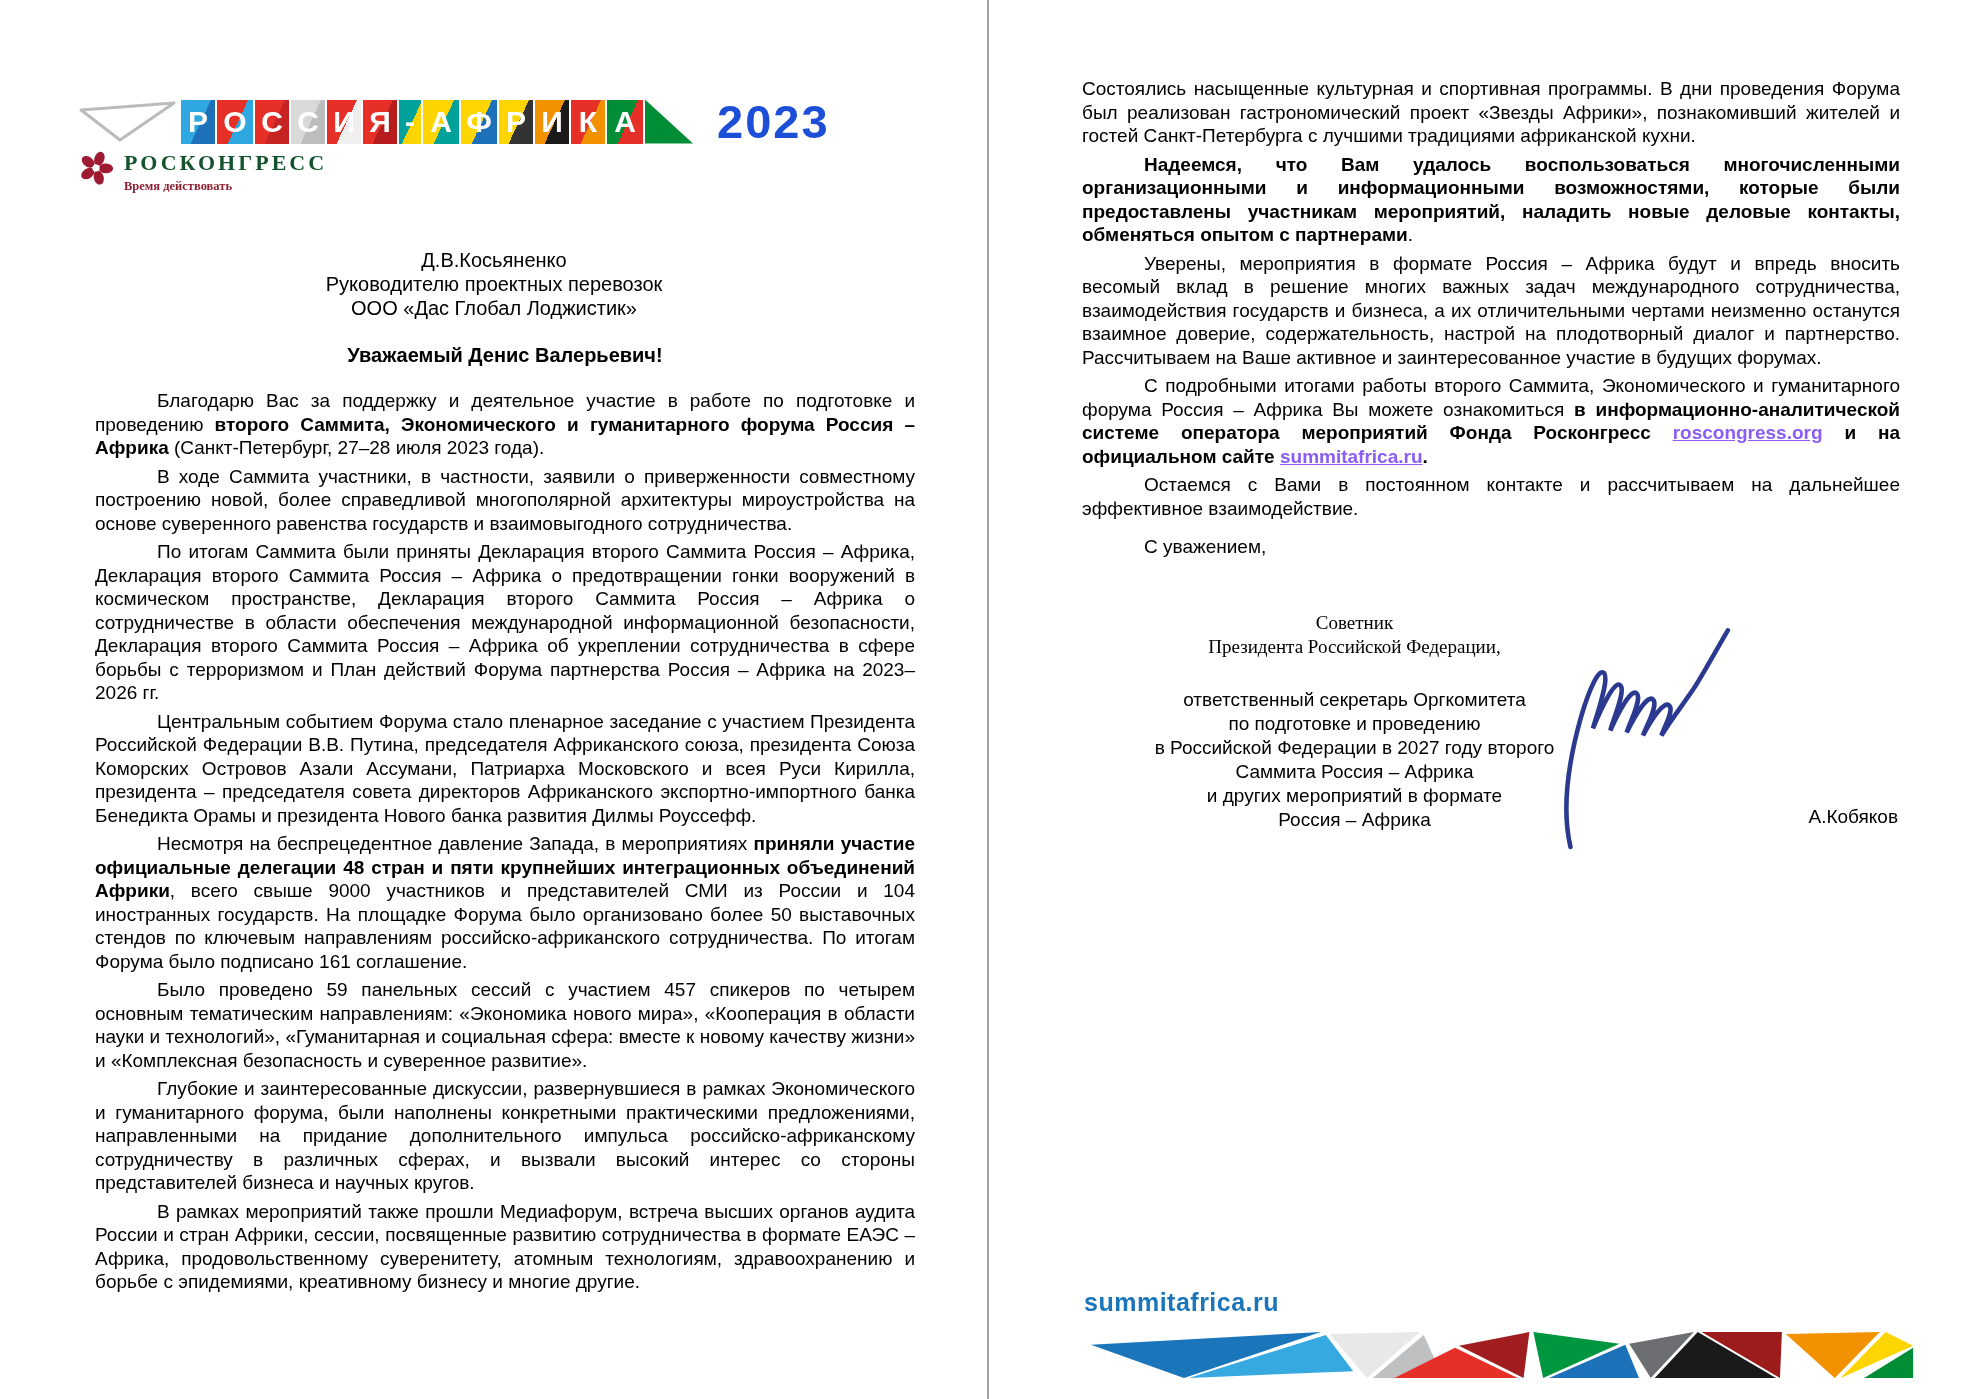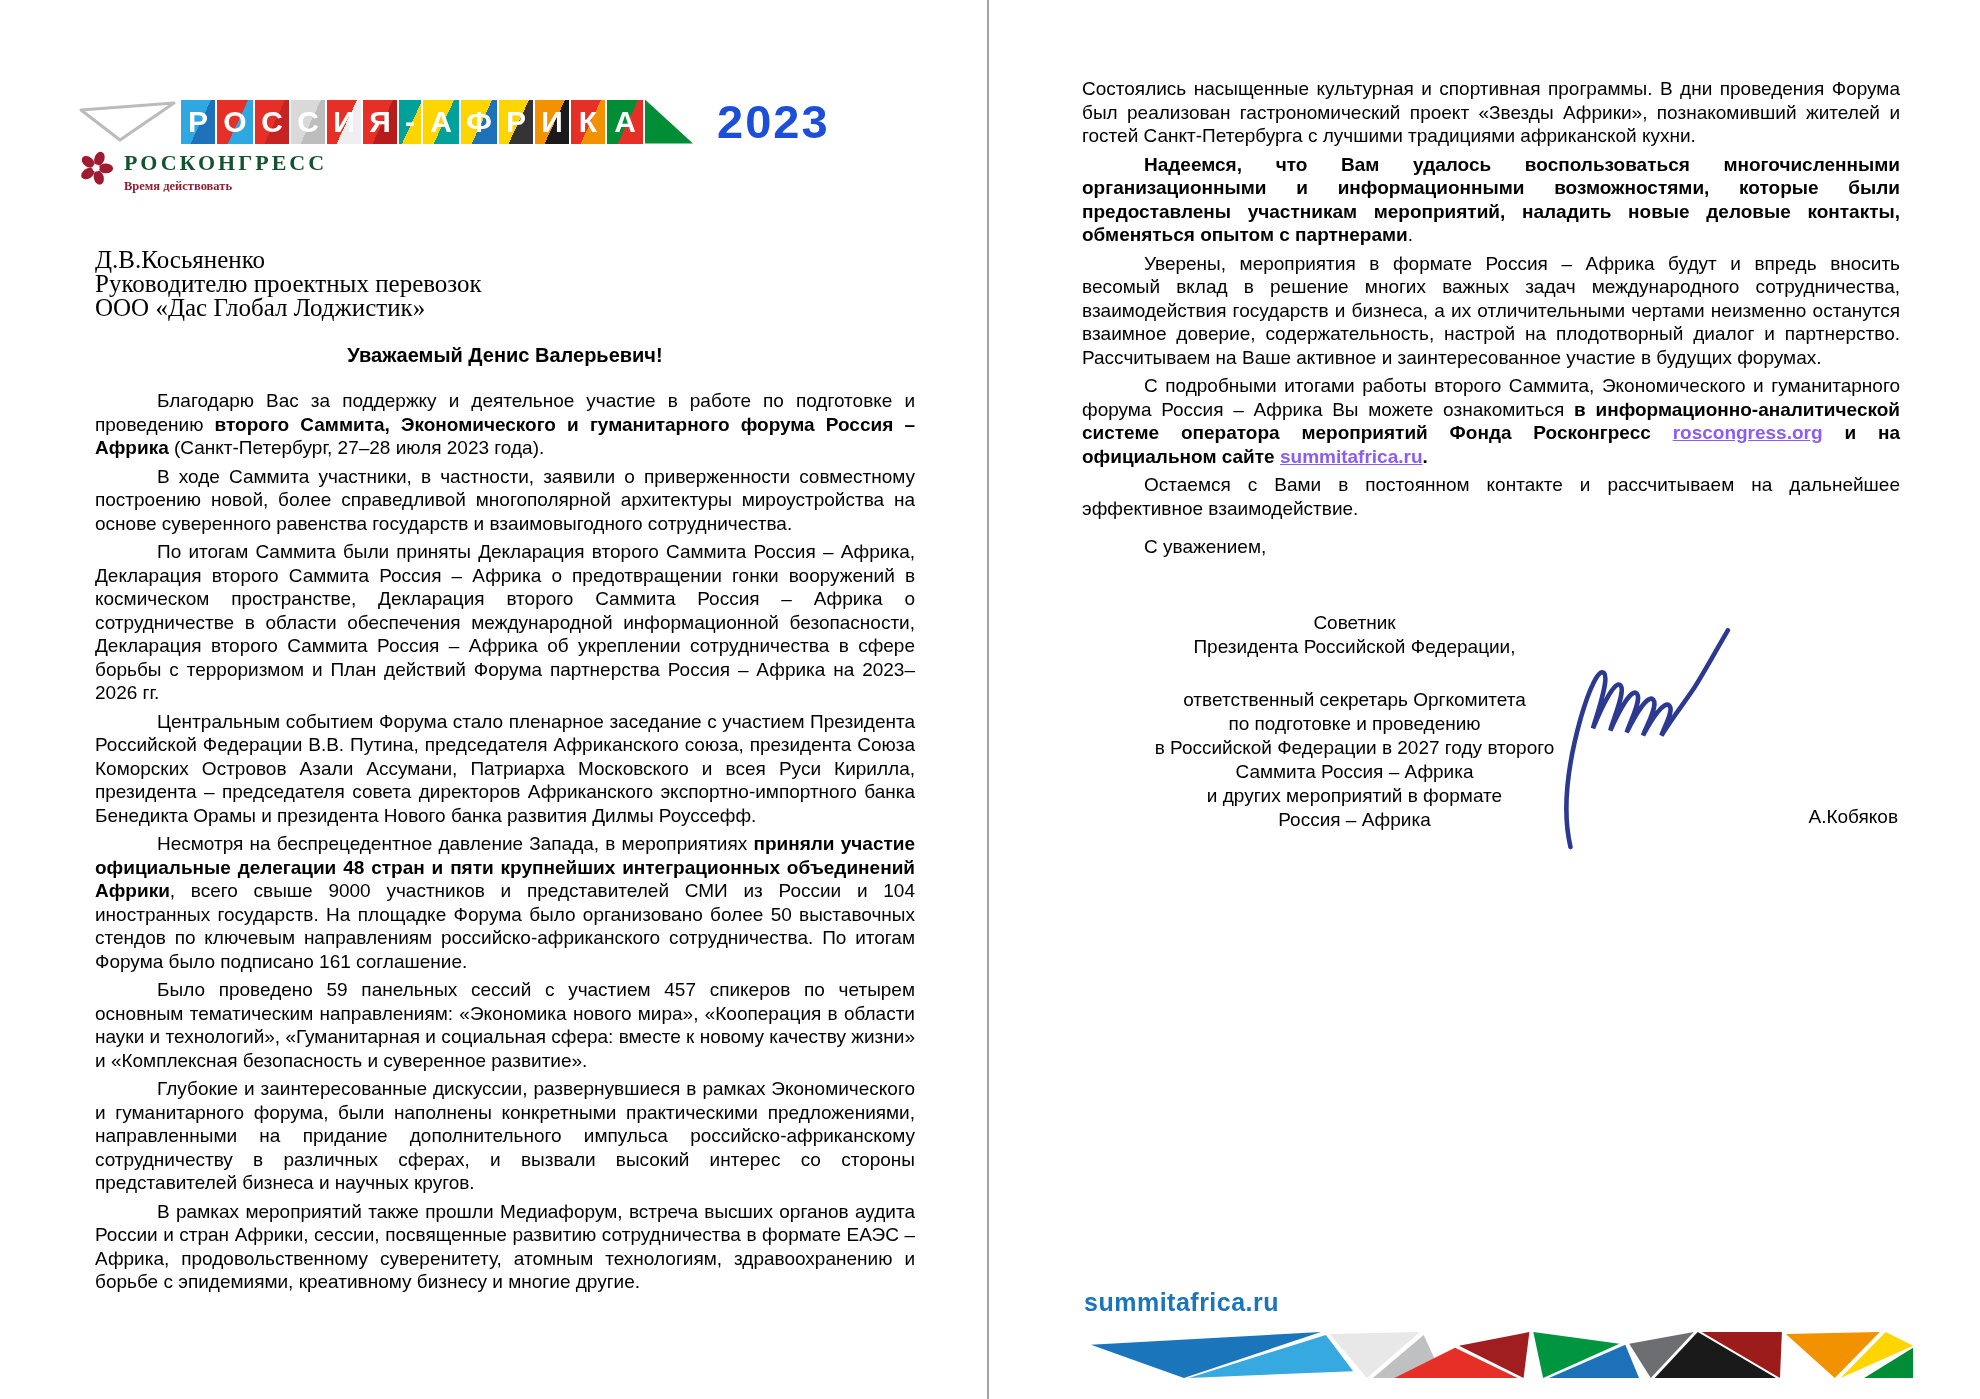--- a/index.html
+++ b/index.html
@@ -29,37 +29,37 @@
   .ros-text { margin-left:10px; }
   .ros-name { font-family:"Liberation Serif", serif; font-size:22px; letter-spacing:3px;
     color:#14532d; font-weight:600; }
   .ros-tagline { font-family:"Liberation Serif", serif; font-size:12.5px; font-weight:700;
     color:#8E1F31; margin-top:3px; }
 
   
   .col-left  { position:absolute; left:95px;  top:248px; width:820px; }
   .col-right { position:absolute; left:1082px; top:60px; width:818px; }
 
-  .addressee { text-align:left; padding-right:22px; font-size:25px; line-height:24px;font-family:Liberation Serif, serif; }
+  .addressee { text-align:center; padding-right:22px; font-size:20px; line-height:24px; }
   .salutation { text-align:center; font-weight:700; font-size:20px; margin-top:24px; }
   .body { margin-top:22px; }
 
   .para {
     font-size:19px; line-height:23.5px; text-align:justify; text-indent:62px;
     margin-bottom:5px;
   }
   .para.no-indent { text-indent:0; }
   .b { font-weight:700; }
   .lnk { color:#8b5cf6; text-decoration:underline; cursor:pointer; }
 
   .closing { font-size:19px; text-indent:62px; margin-top:16px; text-align:left; }
 
   
   .sig-area { position:relative; height:330px; margin-top:8px; font-size:19px; }
-  .sig-title1 { position:absolute; left:0; top:45px; width:545px; text-align:center; line-height:24px; }
+  .sig-title1 { position:absolute; left:0; top:45px; width:545px; text-align:center; line-height:24px;font-family:Liberation Serif, serif; }
   .sig-title2 { position:absolute; left:0; top:122px; width:545px; text-align:center; line-height:24px; }
   .sig-name { position:absolute; right:2px; top:240px; font-size:19px; }
   .sig-scribble { position:absolute; left:455px; top:50px; }
 
   
   .footer-site { position:absolute; left:1084px; top:1288px; font-size:25px; font-weight:700;
     letter-spacing:0.5px; }
   .footer-stripe { position:absolute; left:1084px; top:1332px; }
 </style>
 </head>

